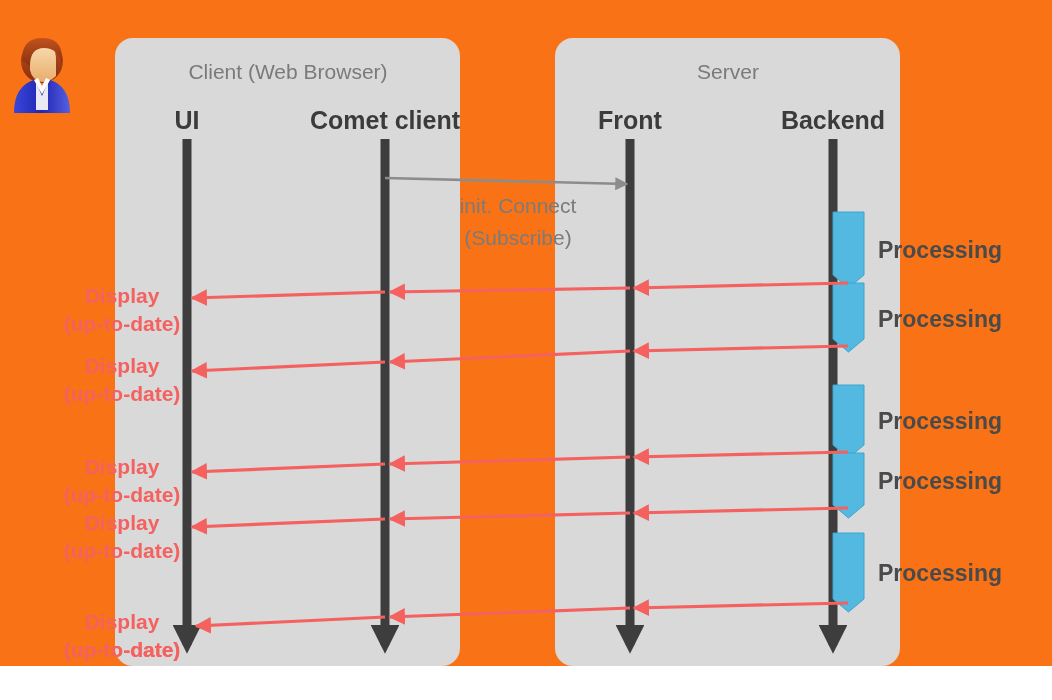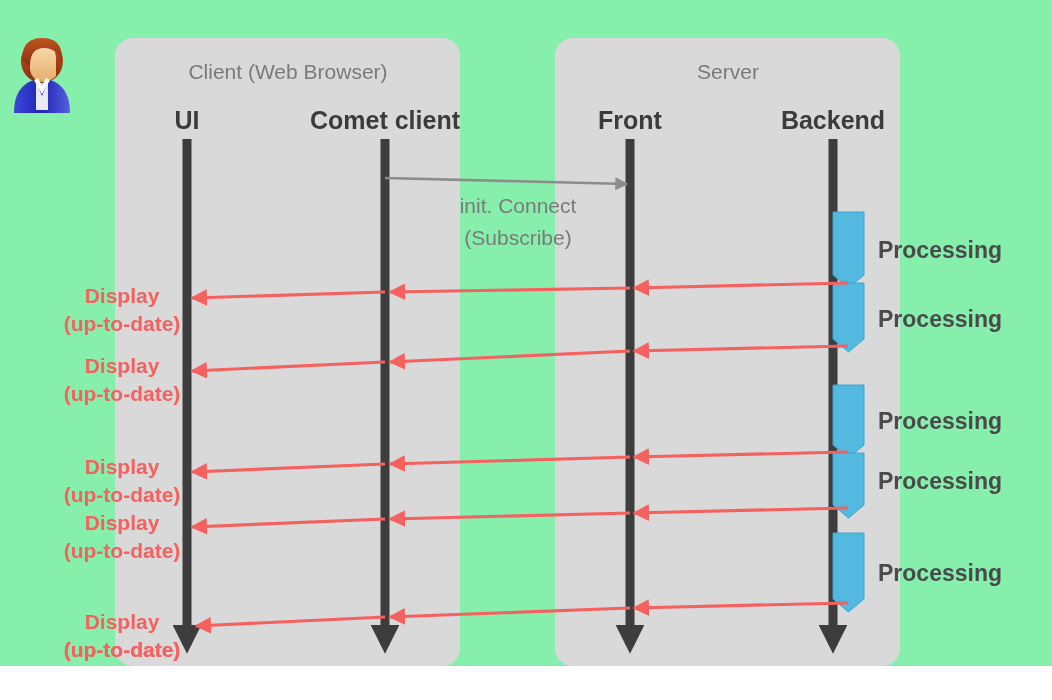--- a/index.html
+++ b/index.html
@@ -7,21 +7,21 @@
     padding: 0;
     background: #ffffff;
   }
   body {
     font-family: "Liberation Sans", sans-serif;
   }
   #canvas {
     position: relative;
     width: 1052px;
     height: 700px;
-    background: #86efac;
+    background: #f97316;
     overflow: hidden;
   }
   #diagram-svg {
     position: absolute;
     left: 0;
     top: 0;
     width: 1052px;
     height: 700px;
   }
   .panel-title {

